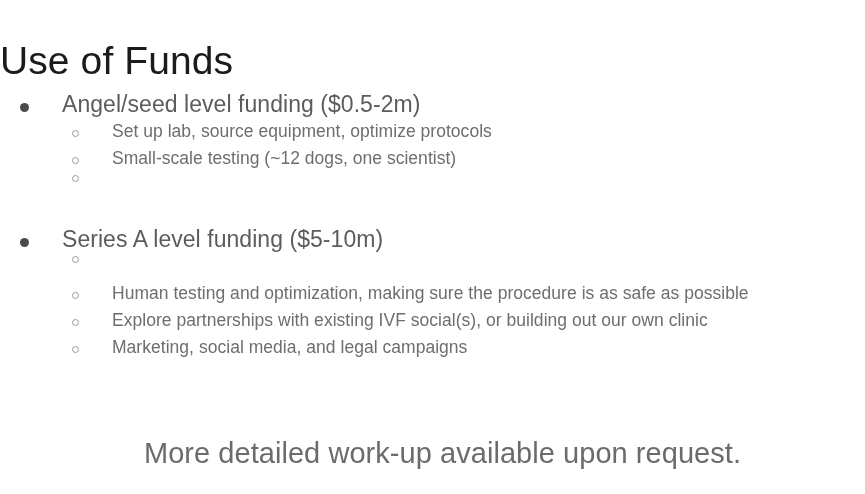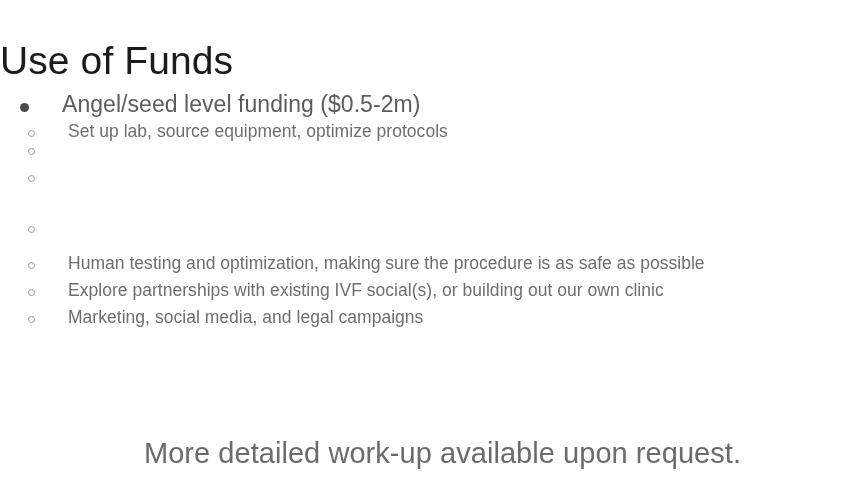--- a/index.html
+++ b/index.html
@@ -81,21 +81,21 @@
     line-height: 1.28;
     letter-spacing: 0.05px;
     white-space: nowrap;
   }
 
   
   .lvl2-row {
     position: relative;
     display: flex;
     align-items: baseline;
-    padding-left: 28px;
+    padding-left: 72px;
     height: 27px;
   }
   .lvl2-marker {
     flex: 0 0 auto;
     width: 40px;
     display: flex;
     align-items: center;
     justify-content: flex-start;
     padding-top: 1px;
   }
@@ -170,33 +170,40 @@
         <span class="lvl2-marker">
           <span class="dot-hollow"></span>
         </span>
         <span class="lvl2-text">Set up lab, source equipment, optimize protocols</span>
       </div>
 
       <div class="lvl2-row">
         <span class="lvl2-marker">
           <span class="dot-hollow"></span>
         </span>
+        <span class="lvl2-text">Small-scale testing (~12 dogs, one scientist)</span>
       </div>
 
       <div class="lvl2-row">
         <span class="lvl2-marker">
           <span class="dot-hollow"></span>
         </span>
       </div>
 
 
     </div>
 
     <div class="group group-2">
 
+      <div class="lvl1-row">
+        <span class="lvl1-marker">
+          <span class="dot-filled"></span>
+        </span>
+        <span class="lvl1-text">Series A level funding ($5-10m)</span>
+      </div>
 
       <div class="lvl2-row">
         <span class="lvl2-marker">
           <span class="dot-hollow"></span>
         </span>
       </div>
 
       <div class="lvl2-row">
         <span class="lvl2-marker">
           <span class="dot-hollow"></span>

